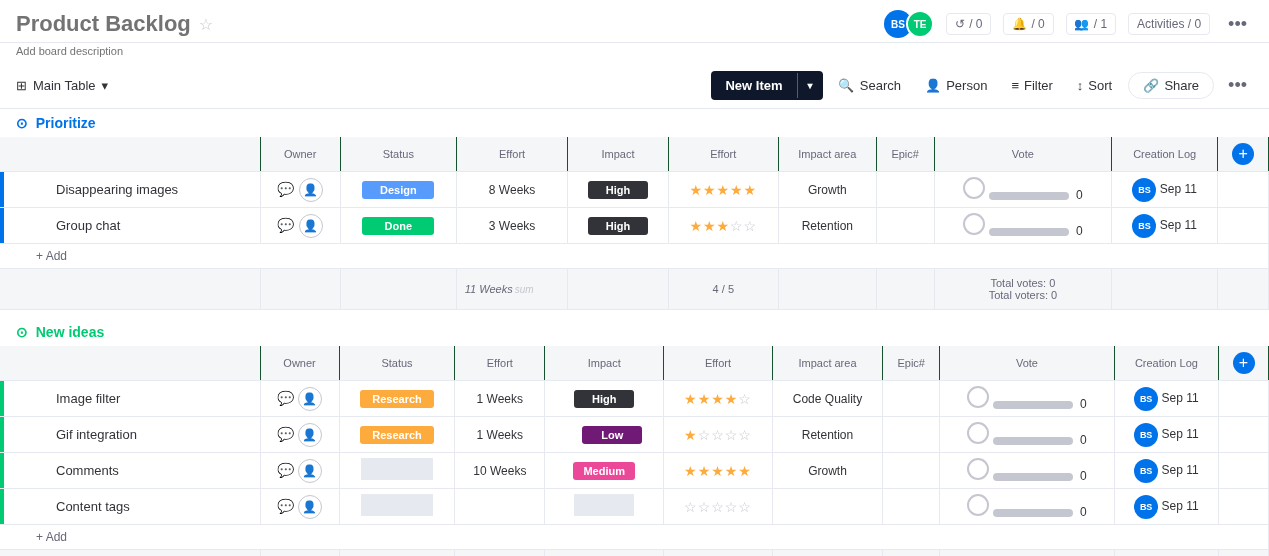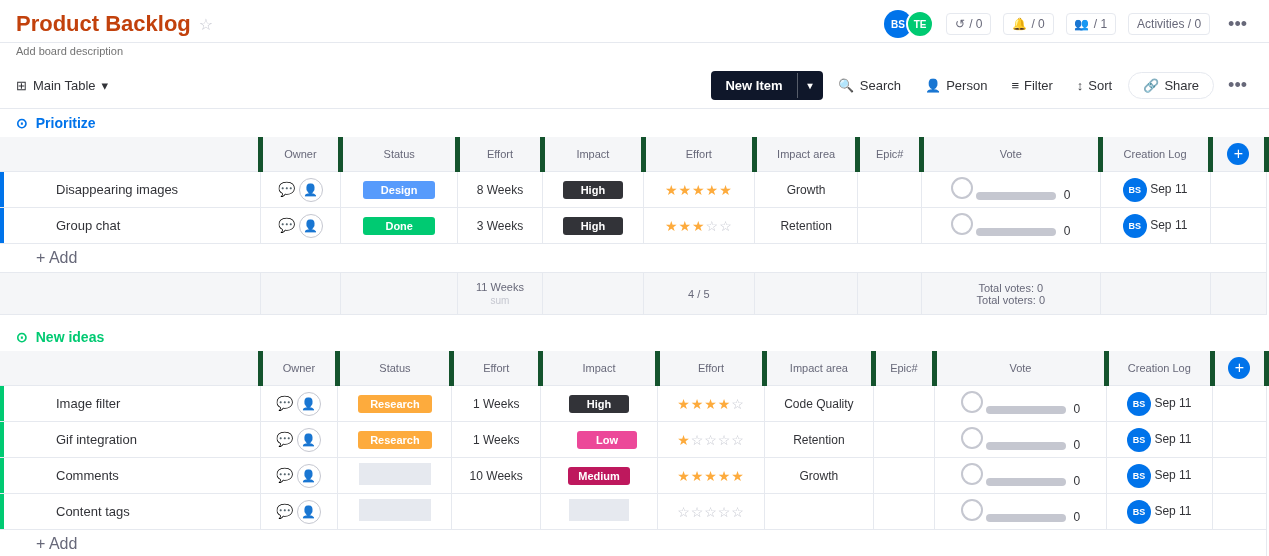--- a/index.html
+++ b/index.html
@@ -1,21 +1,21 @@
 <!DOCTYPE html>
 <html><head>
   <meta charset="utf-8">
   <style>
     * { box-sizing: border-box; margin: 0; padding: 0; }
     body { font-family: -apple-system, BlinkMacSystemFont, 'Segoe UI', sans-serif; font-size: 13px; background: #fff; color: #323338; overflow-x: hidden; }
 
     
     .top-header { display: flex; align-items: center; justify-content: space-between; padding: 10px 16px 4px; border-bottom: 1px solid #e6e9ef; }
     .title-area { display: flex; align-items: center; gap: 8px; }
-    .page-title { font-size: 22px; font-weight: 700; color: #c2410c; }
+    .page-title { font-size: 22px; font-weight: 700; color: #737373; }
     .star-icon { color: #c5c7d0; font-size: 16px; cursor: pointer; }
     .header-right { display: flex; align-items: center; gap: 12px; }
     .avatar-group { display: flex; align-items: center; }
     .avatar { width: 28px; height: 28px; border-radius: 50%; background: #0073ea; color: white; font-size: 10px; font-weight: 700; display: flex; align-items: center; justify-content: center; }
     .avatar.green { background: #00ca72; }
     .header-stat { display: flex; align-items: center; gap: 4px; font-size: 12px; color: #676879; border: 1px solid #e6e9ef; border-radius: 4px; padding: 3px 8px; cursor: pointer; }
     .board-desc { font-size: 11px; color: #737373; padding: 2px 16px 6px; }
 
     
     .toolbar { display: flex; align-items: center; padding: 8px 16px; border-bottom: 1px solid #e6e9ef; gap: 8px; }
@@ -34,40 +34,40 @@
     
     .section { margin-bottom: 8px; }
     .section-header-row { display: flex; align-items: center; padding: 6px 16px; font-size: 14px; font-weight: 600; gap: 8px; }
     .section-toggle { font-size: 14px; cursor: pointer; }
     .section-title-prioritize { color: #0073ea; }
     .section-title-new-ideas { color: #00ca72; }
 
     
     .table-wrapper { width: 100%; overflow-x: auto; }
     table { width: 100%; border-collapse: collapse; }
-    th { background: #f5f6f8; font-size: 11px; font-weight: 500; color: #676879; padding: 6px 8px; text-align: center; border-right: 5px solid #14532d; border-bottom: 1px solid #e6e9ef; white-space: nowrap; }
+    th { background: #f5f6f8; font-size: 11px; font-weight: 500; color: #676879; padding: 6px 8px; text-align: center; border-right: 1px solid #14532d; border-bottom: 1px solid #e6e9ef; white-space: nowrap; }
     th.name-col { text-align: left; padding-left: 36px; }
     td { padding: 5px 8px; border-right: 1px solid #e6e9ef; border-bottom: 1px solid #e6e9ef; text-align: center; vertical-align: middle; font-size: 12px; color: #323338; white-space: nowrap; }
     td.name-cell { text-align: left; padding-left: 56px; font-size: 13px; position: relative; }
     .row-left-bar { position: absolute; left: 0; top: 0; bottom: 0; width: 4px; }
     .bar-blue { background: #0073ea; }
     .bar-green { background: #00ca72; }
     .add-row td { color: #676879; text-align: left; padding-left: 36px; }
 
     
     .status-badge { display: inline-block; padding: 3px 12px; border-radius: 3px; font-size: 11px; font-weight: 600; color: white; min-width: 72px; text-align: center; }
     .status-design { background: #579bfc; }
     .status-done { background: #00ca72; }
     .status-research { background: #fdab3d; }
     .status-empty { background: #e6e9ef; width: 72px; height: 22px; display: inline-block; }
 
     
     .impact-badge { display: inline-block; padding: 3px 10px; border-radius: 3px; font-size: 11px; font-weight: 700; color: white; min-width: 60px; text-align: center; }
     .impact-high { background: #323338; }
-    .impact-low { background: #ec4899; margin-left: 16px; }
+    .impact-low { background: #701a75; margin-left: 16px; }
     .impact-empty { background: #e6e9ef; width: 60px; height: 22px; display: inline-block; }
 
     
     .stars { color: #fdab3d; font-size: 14px; letter-spacing: 1px; }
     .stars .empty { color: #c5c7d0; }
 
     
     .vote-circle { width: 22px; height: 22px; border-radius: 50%; border: 2px solid #c5c7d0; display: inline-block; }
 
     
@@ -77,30 +77,30 @@
     .avatar-sm { width: 24px; height: 24px; border-radius: 50%; border: 1px solid #c5c7d0; display: inline-flex; align-items: center; justify-content: center; }
 
     
     .comment-icon { color: #c5c7d0; font-size: 14px; cursor: pointer; }
 
     
     .bs-avatar { width: 24px; height: 24px; border-radius: 50%; background: #0073ea; color: white; font-size: 9px; font-weight: 700; display: inline-flex; align-items: center; justify-content: center; }
 
     
     .summary-row td { background: #f5f6f8; color: #676879; font-size: 11px; text-align: center; padding: 8px; font-weight: 500; }
-    .summary-cell { display: flex; flex-direction: column; align-items: center; gap: 2px; }
+    .summary-cell { display: flex; flex-direction: row; align-items: center; gap: 2px; font-style: italic; }
     .summary-label { font-size: 10px; color: #c5c7d0; }
 
     
     .total-votes-cell { text-align: center; font-size: 11px; color: #676879; }
 
     
     .plus-btn { width: 22px; height: 22px; border-radius: 50%; background: #0073ea; color: white; font-size: 16px; display: inline-flex; align-items: center; justify-content: center; cursor: pointer; line-height: 1; }
 
-    .add-link { color: #676879; font-size: 16px; cursor: pointer; }
+    .add-link { color: #676879; font-size: 12px; cursor: pointer; }
   </style>
 </head>
 <body>
 
 <div class="top-header">
   <div class="title-area">
     <span class="page-title">Product Backlog</span>
     <span class="star-icon">☆</span>
   </div>
   <div class="header-right">
@@ -367,21 +367,21 @@
             <td class="name-cell">
               <div class="row-left-bar bar-green"></div>
               Comments
             </td>
             <td>
               <span class="comment-icon">💬</span>
               <span class="avatar-sm">👤</span>
             </td>
             <td><span class="status-empty"></span></td>
             <td>10 Weeks</td>
-            <td><span class="impact-badge" style="background:#be185d;">Medium</span></td>
+            <td><span class="impact-badge" style="background:#ec4899;">Medium</span></td>
             <td>
               <span class="stars">★★★★★</span>
             </td>
             <td>Growth</td>
             <td></td>
             <td>
               <span class="vote-circle"></span>
               <span class="vote-bar"></span>
               <span style="margin-left:4px;">0</span>
             </td>

